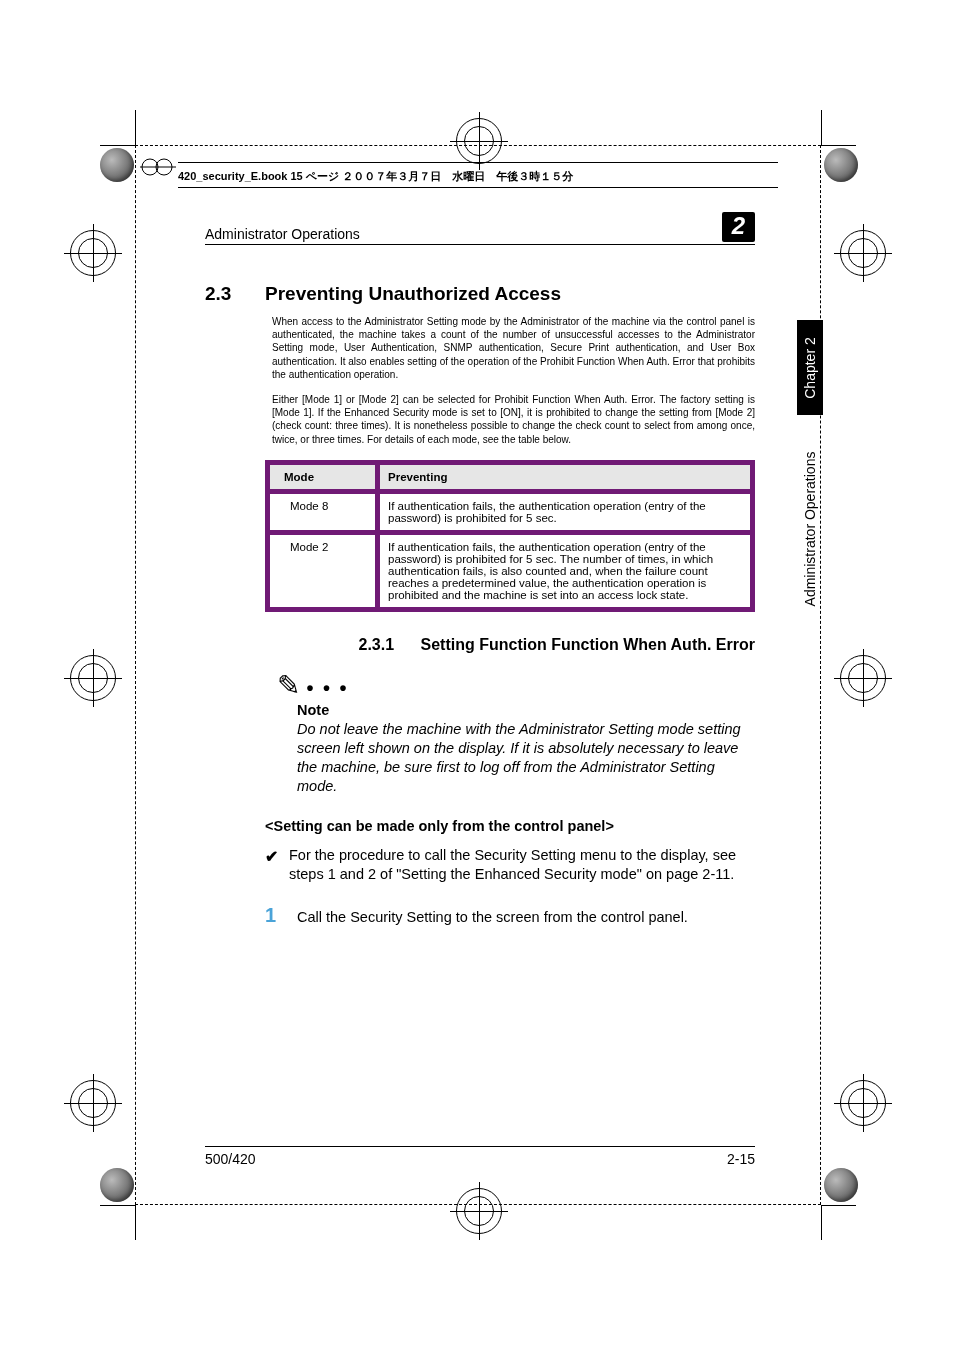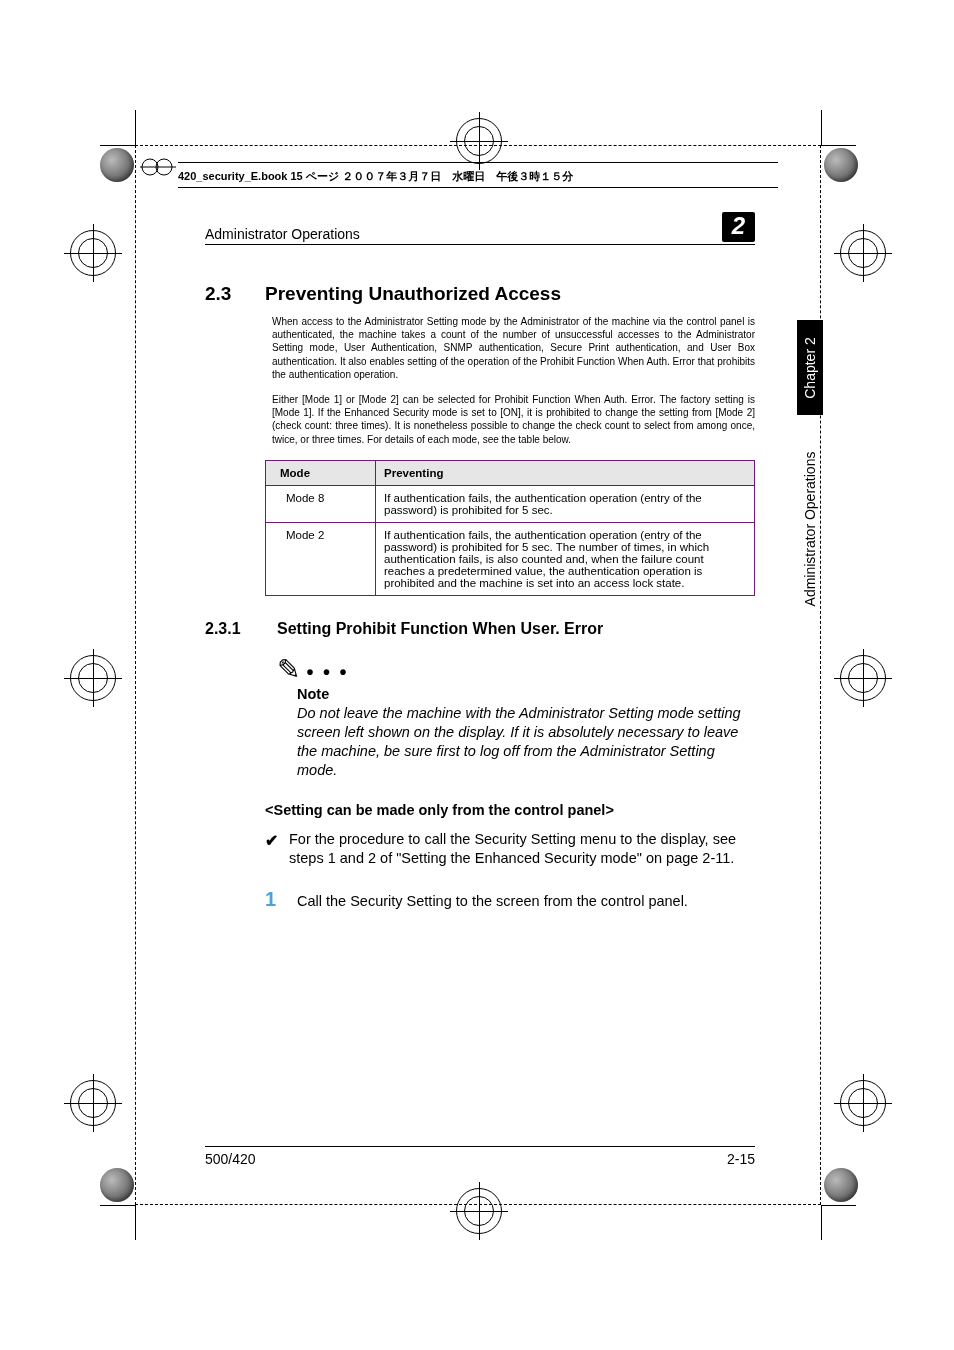--- a/index.html
+++ b/index.html
@@ -24,26 +24,26 @@
   .runhead-title { font-size:14px; }
   .runhead-num { font-size:24px; font-weight:bold; color:#fff; background:#000; padding:0 10px 2px 10px; font-style:italic; border-radius:2px; }
 
   .h2row { display:flex; gap:18px; margin-top:38px; align-items:baseline; }
   .h2num { font-size:19px; font-weight:bold; width:42px; }
   .h2title { font-size:19px; font-weight:bold; }
   .para { font-size:10px; line-height:1.32; margin-left:67px; margin-top:12px; text-align:justify; }
   .para.first { margin-top:10px; }
 
   table.modetable { border-collapse:collapse; width:490px; margin-left:60px; margin-top:14px; font-size:11.5px; }
-  table.modetable th, table.modetable td { border:1px solid #701a75; padding:6px 8px; text-align:left; vertical-align:top; }
+  table.modetable th, table.modetable td { border:5px solid #701a75; padding:6px 8px; text-align:left; vertical-align:top; }
   table.modetable th { background:#e6e6e6; font-weight:bold; }
   table.modetable td.col-mode { width:110px; padding-left:20px;}
   table.modetable th.col-mode { width:110px; padding-left:14px;}
 
-  .h3row { display:flex; gap:30px; margin-top:24px; align-items:baseline; }
+  .h3row { display:flex; gap:20px; margin-top:24px; align-items:baseline;justify-content:flex-end; }
   .h3num { font-size:16px; font-weight:bold; width:42px; }
   .h3title { font-size:16px; font-weight:bold; }
 
   .noteicon-row { margin-left:72px; margin-top:18px; display:flex; align-items:flex-end; gap:6px; }
   .noteicon { font-size:28px; line-height:1; }
   .dots3 { font-size:20px; font-weight:bold; letter-spacing:2px; line-height:1; padding-bottom:2px;}
   .note-label { margin-left:92px; font-weight:bold; font-size:14.5px; margin-top:2px;}
   .note-body { margin-left:92px; font-size:14.5px; font-style:italic; line-height:1.32; margin-top:2px; }
 
   .subhead { margin-left:60px; font-weight:bold; font-size:14.5px; margin-top:22px; }
@@ -177,21 +177,21 @@
         </tr>
         <tr>
           <td class="col-mode">Mode 2</td>
           <td>If authentication fails, the authentication operation (entry of the password) is prohibited for 5 sec. The number of times, in which authentication fails, is also counted and, when the failure count reaches a predetermined value, the authentication operation is prohibited and the machine is set into an access lock state.</td>
         </tr>
       </tbody>
     </table>
 
     <div class="h3row">
       <span class="h3num">2.3.1</span>
-      <span class="h3title">Setting Prohibit Function When User. Error</span>
+      <span class="h3title">Setting Function Function When Auth. Error</span>
     </div>
 
     <div class="noteicon-row">
       <span class="noteicon">✎</span>
       <span class="dots3">• • •</span>
     </div>
     <div class="note-label">Note</div>
     <div class="note-body">Do not leave the machine with the Administrator Setting mode setting screen left shown on the display. If it is absolutely necessary to leave the machine, be sure first to log off from the Administrator Setting mode.</div>
 
     <div class="subhead">&lt;Setting can be made only from the control panel&gt;</div>

